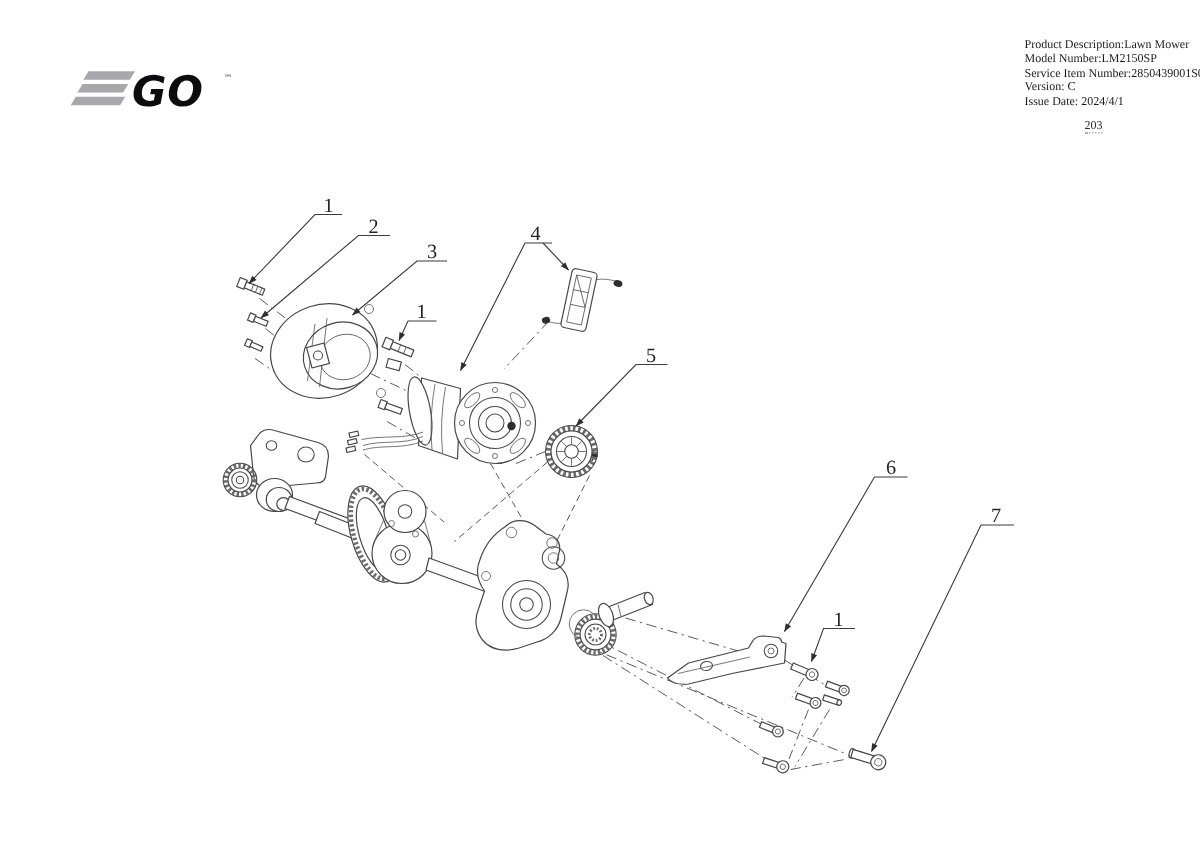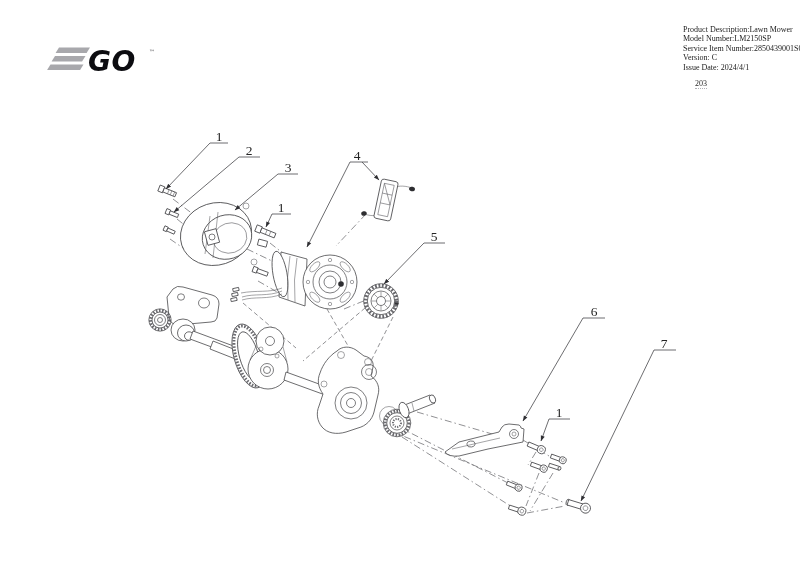--- a/index.html
+++ b/index.html
@@ -1,20 +1,20 @@
 <!DOCTYPE html>
 <html><head>
 <meta charset="utf-8">
 <style>
   html,body{margin:0;padding:0;background:#e8e8e8;}
   .page{position:relative;width:800px;height:566px;background:#fff;overflow:hidden;
         font-family:"Liberation Serif",serif;margin:0 auto;}
   .info{position:absolute;left:683px;top:25px;font-size:8px;line-height:9.4px;color:#1b1b1b;}
   .info div{white-space:nowrap;}
-  .pagenum{position:absolute;left:695px;top:79px;font-size:8px;color:#2a2a2a;
+  .pagenum{position:absolute;left:723px;top:79px;font-size:8px;color:#2a2a2a;
            border-bottom:1px dotted #b0b0b6;}
   .logo{position:absolute;left:44px;top:46px;}
   .diagram{position:absolute;left:0;top:0;}
   
   .part{fill:#ffffff;stroke:#47474a;stroke-width:.8;stroke-linejoin:round;}
   .ln{fill:none;stroke:#47474a;stroke-width:.7;}
   .thin{fill:none;stroke:#5a5a5e;stroke-width:.55;}
   .teeth{fill:none;stroke:#6b6b70;stroke-width:3.6;stroke-dasharray:1.8 1.7;}
   .teeth-s{fill:none;stroke:#6b6b70;stroke-width:3;stroke-dasharray:1.6 1.5;}
   .dark{fill:#2e2e31;stroke:none;}

